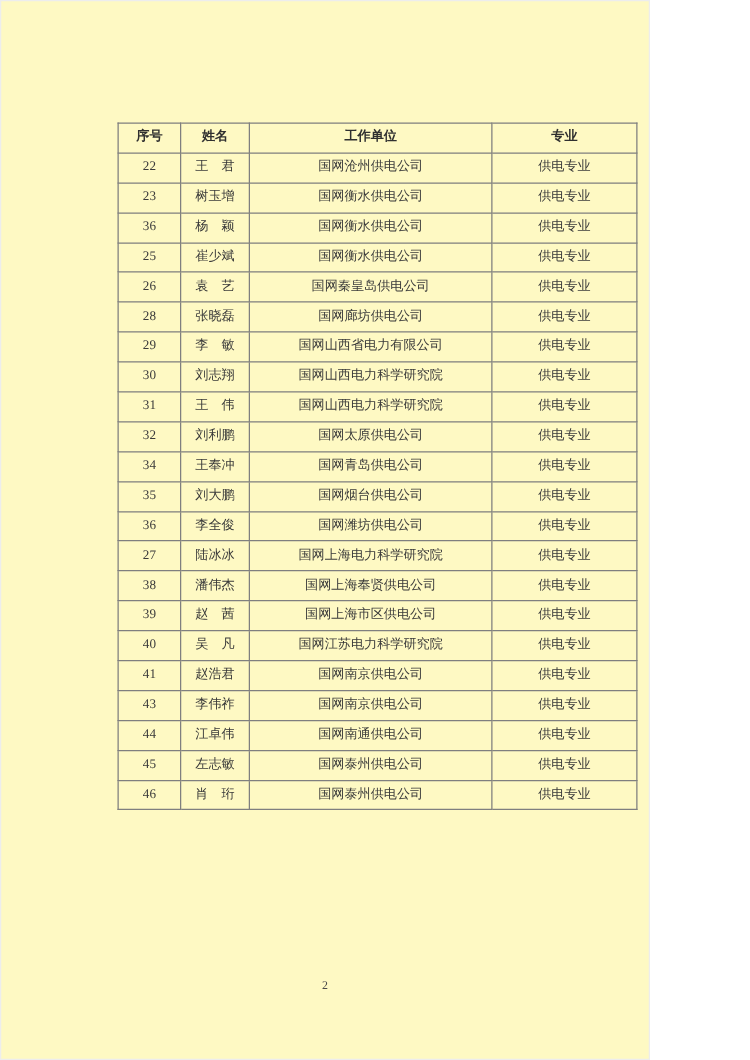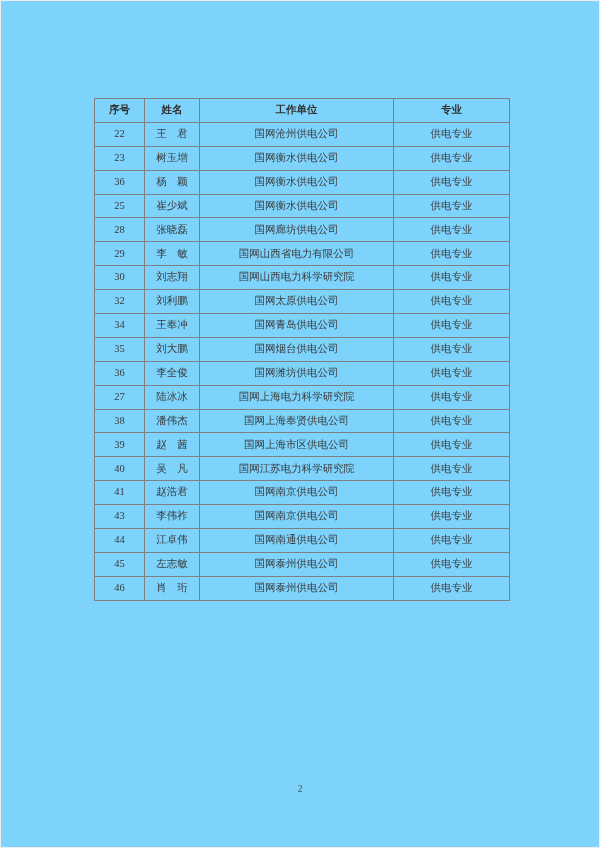--- a/index.html
+++ b/index.html
@@ -2,23 +2,23 @@
 <html><head>
 <meta charset="utf-8">
 <style>
   html, body {
     margin: 0;
     padding: 0;
     background: #ffffff;
   }
   .page {
     position: relative;
-    width: 600px;
+    width: 520px;
     height: 848px;
-    background: #7dd3fc;
+    background: #fef9c3;
     box-sizing: border-box;
     border: 1px solid #ededed;
     font-family: "Liberation Serif", "DejaVu Serif", serif;
     overflow: hidden;
   }
   table.roster {
     position: absolute;
     left: 93px;
     top: 97px;
     width: 415px;
@@ -100,20 +100,26 @@
     <td>供电专业</td>
   </tr>
 
   <tr>
     <td>25</td>
     <td>崔少斌</td>
     <td>国网衡水供电公司</td>
     <td>供电专业</td>
   </tr>
 
+  <tr>
+    <td>26</td>
+    <td>袁　艺</td>
+    <td>国网秦皇岛供电公司</td>
+    <td>供电专业</td>
+  </tr>
 
 
   <tr>
     <td>28</td>
     <td>张晓磊</td>
     <td>国网廊坊供电公司</td>
     <td>供电专业</td>
   </tr>
 
   <tr>
@@ -123,20 +129,26 @@
     <td>供电专业</td>
   </tr>
 
   <tr>
     <td>30</td>
     <td>刘志翔</td>
     <td>国网山西电力科学研究院</td>
     <td>供电专业</td>
   </tr>
 
+  <tr>
+    <td>31</td>
+    <td>王　伟</td>
+    <td>国网山西电力科学研究院</td>
+    <td>供电专业</td>
+  </tr>
 
   <tr>
     <td>32</td>
     <td>刘利鹏</td>
     <td>国网太原供电公司</td>
     <td>供电专业</td>
   </tr>
 
 
   <tr>

